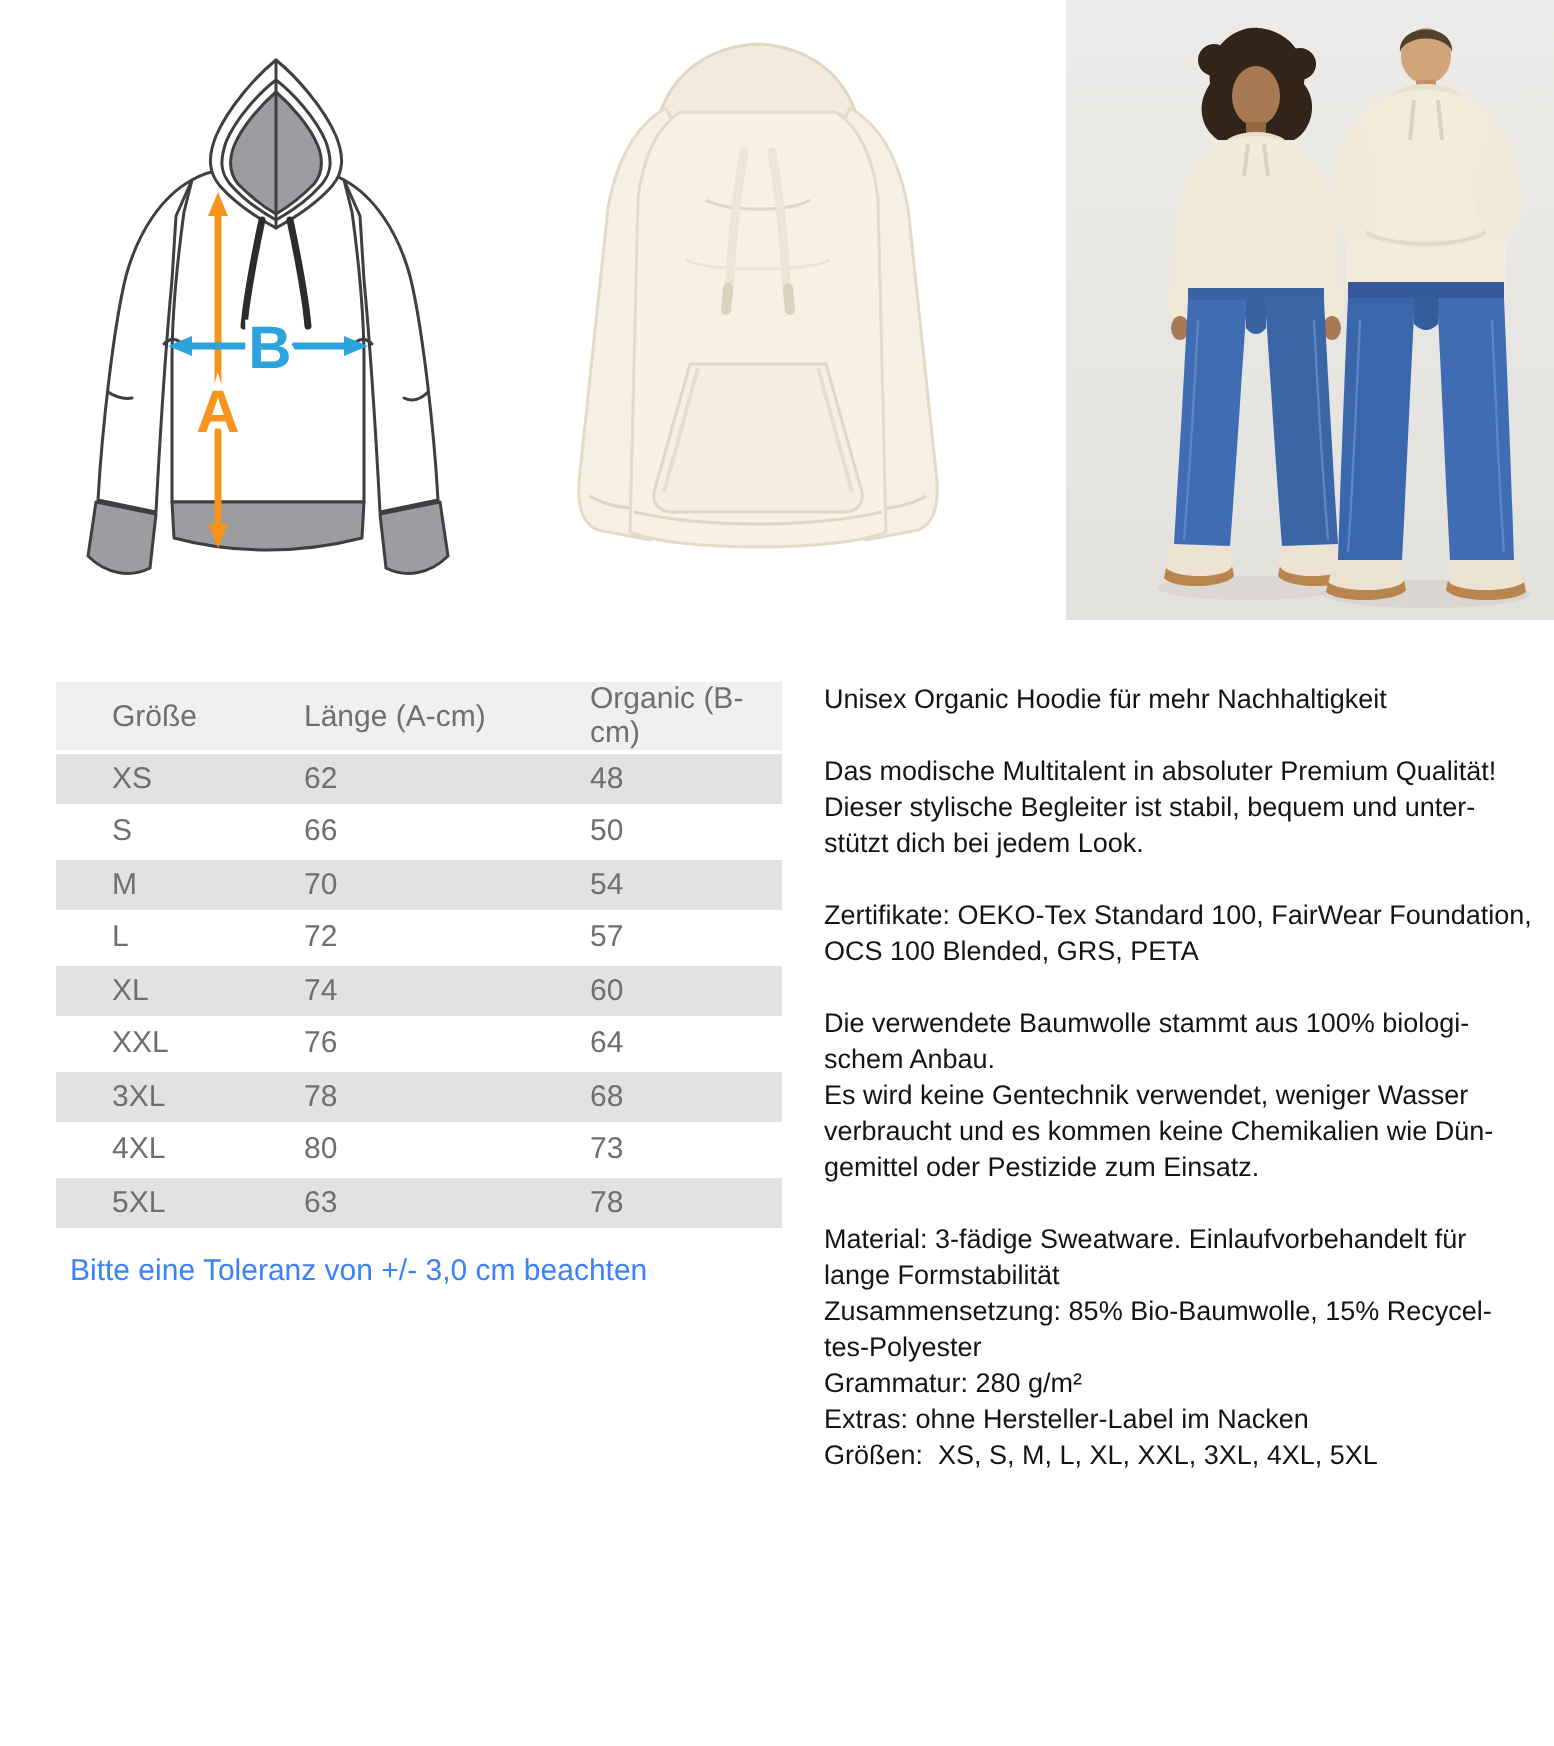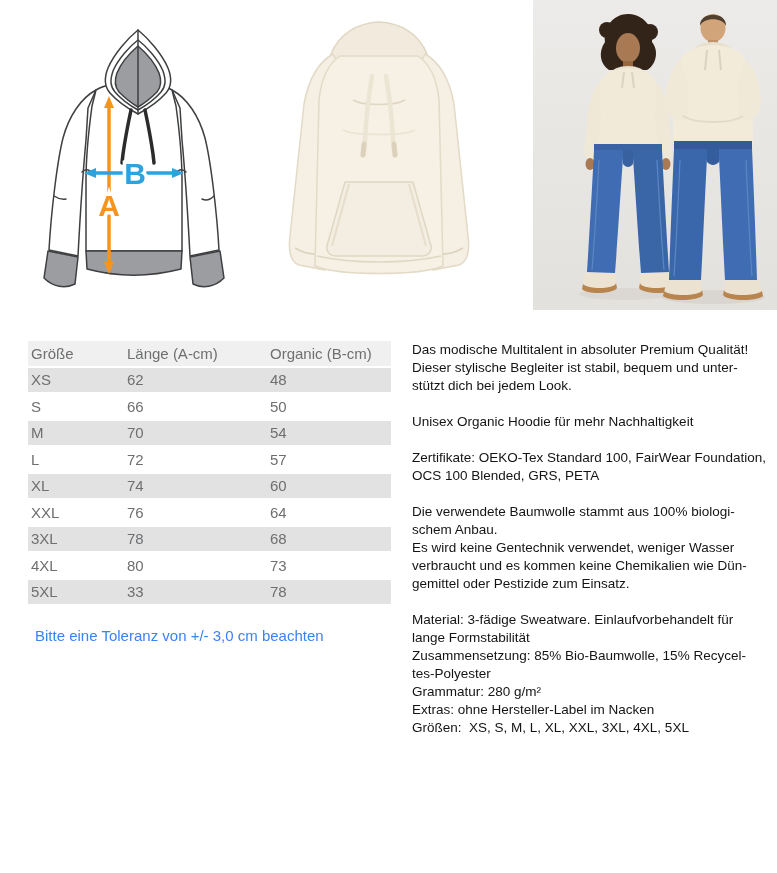--- a/index.html
+++ b/index.html
@@ -20,21 +20,21 @@
   .arrow-a-stroke{stroke:var(--arrow-a,#F7941E);}
   .arrow-a-fill{fill:var(--arrow-a,#F7941E);}
   .arrow-b-stroke{stroke:var(--arrow-b,#2CA3DC);}
   .arrow-b-fill{fill:var(--arrow-b,#2CA3DC);}
   .measure-label{font-family:"Liberation Sans",sans-serif;font-weight:bold;font-size:30px;
                  paint-order:stroke;stroke:#ffffff;stroke-width:7px;text-anchor:middle;}
 
   
   .size-table{position:absolute;left:28px;top:339px;width:363px;
               border-collapse:separate;border-spacing:0 2px;table-layout:fixed;}
-  .size-table th,.size-table td{height:24.5px;padding:0 0 0 3px;text-align:left;
+  .size-table th,.size-table td{height:24.5px;padding:0 0 0 28px;text-align:left;
               font-size:15px;font-weight:normal;color:#6e6f71;vertical-align:middle;}
   .size-table thead th{background:#f0f0f0;}
   .size-table tbody tr:nth-child(odd) td{background:#e2e2e2;}
   .size-table tbody tr:nth-child(even) td{background:#ffffff;}
 
   .tolerance-note{position:absolute;left:35px;top:627px;font-size:15px;color:#3b82f6;}
 
   
   .description{position:absolute;left:412px;top:341px;width:365px;
                font-size:13.5px;line-height:18px;color:#141414;}
@@ -215,27 +215,27 @@
         <td>78</td>
         <td>68</td>
       </tr>
       <tr>
         <td>4XL</td>
         <td>80</td>
         <td>73</td>
       </tr>
       <tr>
         <td>5XL</td>
-        <td>33</td>
+        <td>63</td>
         <td>78</td>
       </tr>
     </tbody>
 </table>
 
 <div class="tolerance-note">Bitte eine Toleranz von +/- 3,0 cm beachten</div>
 
 <div class="description" id="description">
+    <p>Unisex Organic Hoodie für mehr Nachhaltigkeit</p>
     <p>Das modische Multitalent in absoluter Premium Qualität!<br>Dieser stylische Begleiter ist stabil, bequem und unter-<br>stützt dich bei jedem Look.</p>
-    <p>Unisex Organic Hoodie für mehr Nachhaltigkeit</p>
     <p>Zertifikate: OEKO-Tex Standard 100, FairWear Foundation,<br>OCS 100 Blended, GRS, PETA</p>
     <p>Die verwendete Baumwolle stammt aus 100% biologi-<br>schem Anbau.<br>Es wird keine Gentechnik verwendet, weniger Wasser<br>verbraucht und es kommen keine Chemikalien wie Dün-<br>gemittel oder Pestizide zum Einsatz.</p>
     <p>Material: 3-fädige Sweatware. Einlaufvorbehandelt für<br>lange Formstabilität<br>Zusammensetzung: 85% Bio-Baumwolle, 15% Recycel-<br>tes-Polyester<br>Grammatur: 280 g/m²<br>Extras: ohne Hersteller-Label im Nacken<br>Größen:&nbsp; XS, S, M, L, XL, XXL, 3XL, 4XL, 5XL</p>
   </div>
 
 </body></html>

